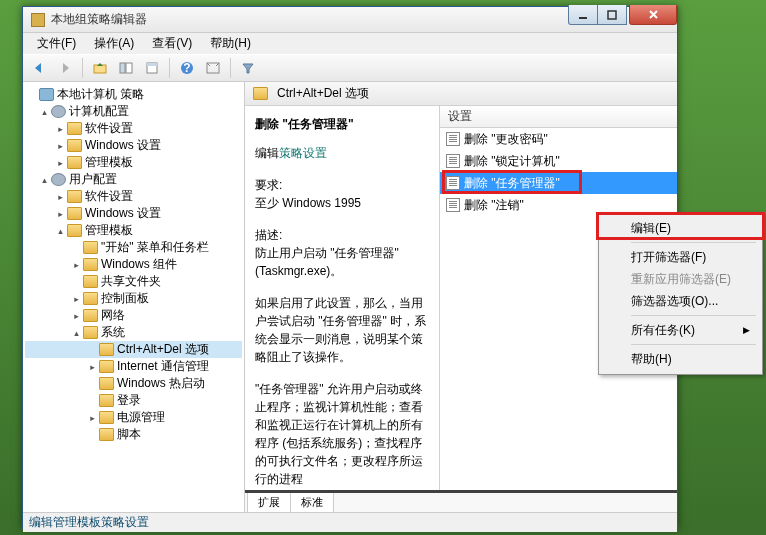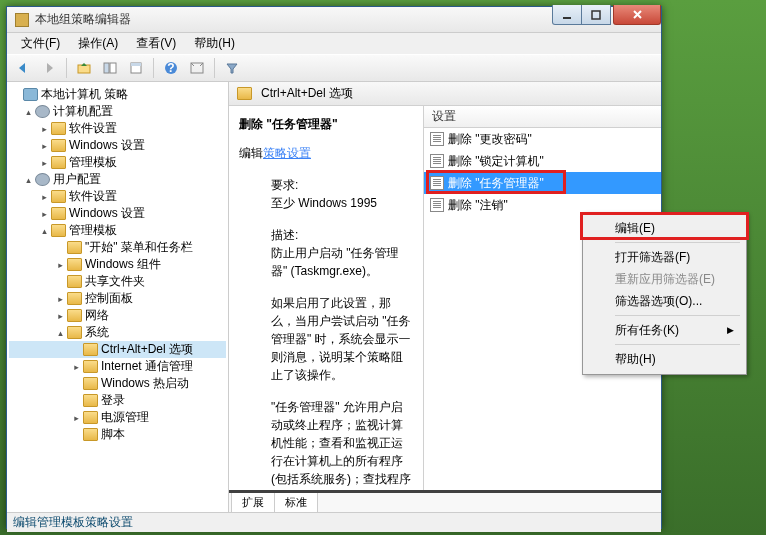--- a/index.html
+++ b/index.html
@@ -1,17 +1,17 @@
 <!DOCTYPE html>
 <html><head>
 <meta charset="utf-8">
 <style>
 * { margin: 0; padding: 0; box-sizing: border-box; font-family: "Microsoft YaHei", "SimSun", Tahoma, sans-serif; font-size: 12px; }
 body { background: linear-gradient(to bottom, #5a9e3f 0%, #3a6e2a 100%); width: 766px; height: 535px; overflow: hidden; }
-.window { position: absolute; left: 6px; top: 6px; width: 656px; height: 523px; background: #fff; border: 1px solid #2a5a8a; box-shadow: 0 0 8px rgba(0,0,0,.5); }
+.window { position: absolute; left: 22px; top: 6px; width: 656px; height: 523px; background: #fff; border: 1px solid #2a5a8a; box-shadow: 0 0 8px rgba(0,0,0,.5); }
 .titlebar { height: 26px; background: linear-gradient(to bottom, #f8f8f8, #e8e8e8); border-bottom: 1px solid #ccc; display: flex; align-items: center; padding-left: 8px; position: relative; }
 .titlebar-icon { width: 14px; height: 14px; background: #d8b050; margin-right: 6px; border: 1px solid #a08030; }
 .titlebar-text { color: #333; }
 .win-btns { position: absolute; right: 0; top: -2px; display: flex; }
 .win-btn { width: 30px; height: 20px; border: 1px solid #5a7a9a; border-top: none; background: linear-gradient(to bottom,#e8f0f8,#c8d8e8); display: flex; align-items: center; justify-content: center; color: #333; font-weight: bold; }
 .win-btn.min { border-radius: 0 0 0 3px; margin-right: -1px; }
 .win-btn.max { margin-right: 2px; }
 .win-btn.close { width: 48px; background: linear-gradient(to bottom,#e98a7a,#c84838); color: #fff; border-color: #a03828; border-radius: 0 0 3px 3px; }
 .menubar { height: 21px; background: #f0f0f0; display: flex; align-items: center; padding-left: 6px; gap: 2px; }
 .menu-item { padding: 2px 8px; cursor: default; }
@@ -25,22 +25,22 @@
 .expand { width: 11px; height: 11px; margin-right: 1px; display: inline-flex; align-items: center; justify-content: center; color: #555; font-size: 9px; }
 .tree-icon { width: 15px; height: 13px; margin-right: 3px; display: inline-block; }
 .folder-icon { background: linear-gradient(to bottom,#fadc8a,#e8b848); border: 1px solid #c89828; border-radius: 1px; }
 .comp-icon { background: #8ab8d8; border: 1px solid #5a88a8; border-radius: 2px; }
 .gear-icon { background: #a8b8c8; border: 1px solid #788898; border-radius: 50%; }
 .right-pane { flex: 1; display: flex; flex-direction: column; background: #fff; position: relative; }
 .header-bar { height: 24px; background: linear-gradient(to bottom,#f8f8f8,#e8e8e8); border-bottom: 1px solid #d0d0d0; display: flex; align-items: center; padding-left: 8px; gap: 6px; }
 .body-split { flex: 1; display: flex; overflow: hidden; }
 .desc-pane { width: 195px; border-right: 1px solid #d0d0d0; padding: 10px; overflow: hidden; }
 .desc-title { font-weight: bold; margin-bottom: 12px; }
-.desc-link { color: #3b82f6; text-decoration: underline; cursor: pointer; margin-top: 45px; }
-.desc-block { margin-top: 14px; line-height: 1.5; margin-left: 32px; }
+.desc-link { color: #0f766e; cursor: pointer; margin-top: 45px; }
+.desc-block { margin-top: 14px; line-height: 1.5; }
 .list-pane { flex: 1; position: relative; }
 .list-header { height: 22px; background: linear-gradient(to bottom,#fff,#f0f0f0); border-bottom: 1px solid #d0d0d0; display: flex; align-items: center; padding-left: 8px; color: #333; }
 .list-row { height: 22px; display: flex; align-items: center; padding-left: 6px; gap: 4px; cursor: default; }
 .list-row.selected { background: #3399ff; color: #fff; }
 .red-box { position: absolute; border: 3px solid #e02020; pointer-events: none; z-index: 5; }
 .page-icon { width: 14px; height: 14px; background: #fff; border: 1px solid #888; position: relative; }
 .page-icon::before { content:""; position:absolute; left:2px; top:2px; width:8px; height:1px; background:#888; box-shadow: 0 2px 0 #888, 0 4px 0 #888, 0 6px 0 #888; }
 .context-menu { position: absolute; left: 575px; top: 205px; width: 165px; background: #f0f0f0; border: 1px solid #979797; box-shadow: 2px 2px 4px rgba(0,0,0,.3); padding: 4px; z-index: 10; }
 .cm-item { height: 22px; display: flex; align-items: center; padding-left: 28px; position: relative; cursor: default; }
 .cm-item.disabled { color: #888; }

